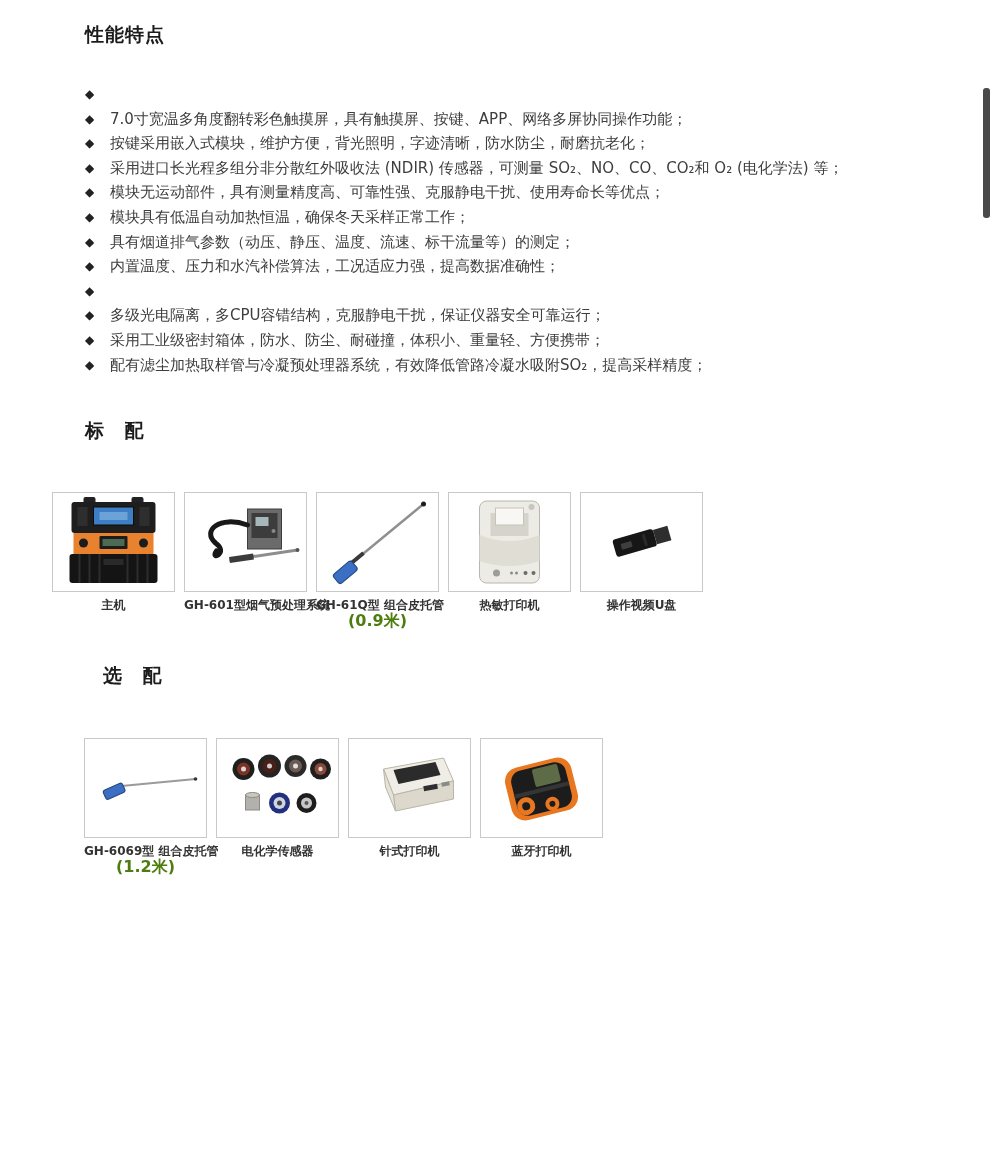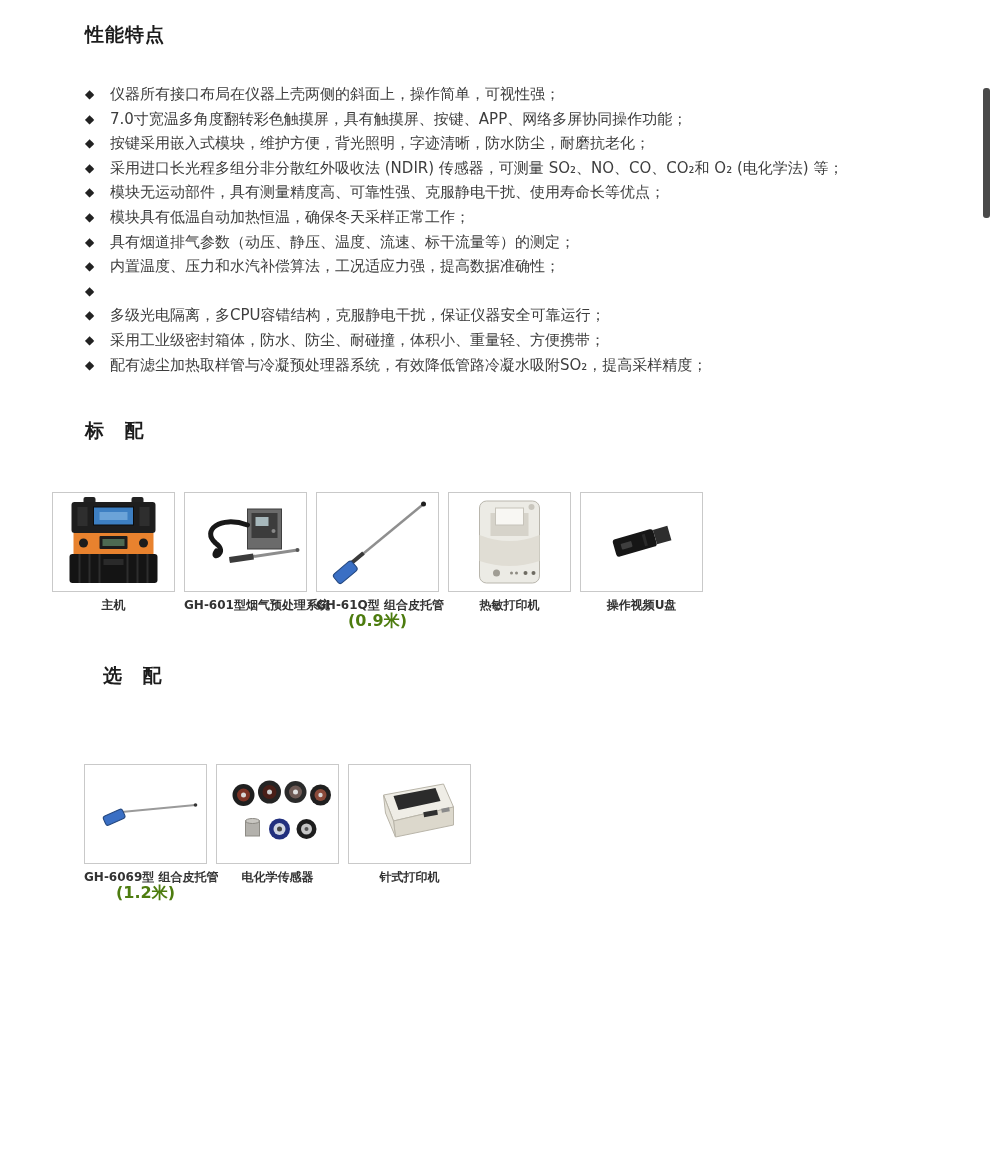--- a/index.html
+++ b/index.html
@@ -46,21 +46,21 @@
     line-height: 24.6px;
   }
 
   .card-row {
     position: absolute;
     left: 52px;
     display: flex;
     gap: 9px;
   }
   .row-standard { top: 492px; }
-  .row-optional { top: 764px; padding-left: 32px; }
+  .row-optional { top: 738px; padding-left: 32px; }
 
   .product { width: 123px; }
   .product-box {
     width: 123px; height: 100px;
     border: 1px solid #c9c9c9;
     box-sizing: border-box;
     background: #ffffff;
     overflow: hidden;
   }
   .product-box svg { display: block; width: 100%; height: 100%; }
@@ -93,21 +93,20 @@
 </head>
 <body>
 
 <div class="page">
 
   <div class="section-title title-features">性能特点</div>
 
   <div class="features">
     <div class="feature-row">
         <span class="bullet">◆</span>
-        <span>仪器所有接口布局在仪器上壳两侧的斜面上，操作简单，可视性强；</span>
       </div>
     <div class="feature-row">
         <span class="bullet">◆</span>
         <span>7.0寸宽温多角度翻转彩色触摸屏，具有触摸屏、按键、APP、网络多屏协同操作功能；</span>
       </div>
     <div class="feature-row">
         <span class="bullet">◆</span>
         <span>按键采用嵌入式模块，维护方便，背光照明，字迹清晰，防水防尘，耐磨抗老化；</span>
       </div>
     <div class="feature-row">
@@ -299,18 +298,36 @@
           <path d="M34 30 L44 56 L46 72 L36 48 Z" fill="#e5e2d8" stroke="#b9b5a9"></path>
           <path d="M44 31 L86 23 L91 36 L49 45 Z" fill="#2b2b2b"></path>
           <rect x="74" y="46" width="14" height="5" transform="rotate(-10 81 48)" fill="#2f2f2f"></rect>
           <rect x="92" y="43" width="8" height="4" transform="rotate(-10 96 45)" fill="#8a8a8a"></rect>
         </svg>
       </div>
       <div class="product-caption">针式打印机</div>
       <div class="product-subcaption"></div>
     </div>
 
+    <div class="product">
+      <div class="product-box">
+        <svg viewBox="0 0 120 98">
+          <g transform="translate(60 50) rotate(-14)">
+            <rect x="-34" y="-27" width="68" height="54" rx="14" fill="#e87722"></rect>
+            <rect x="-28" y="-23" width="56" height="46" rx="11" fill="#1c1c1c"></rect>
+            <rect x="-5" y="-21" width="26" height="18" rx="2" fill="#5d6b46"></rect>
+            <rect x="-28" y="-1" width="56" height="4" fill="#353535"></rect>
+            <circle cx="-19" cy="13" r="9" fill="#e87722"></circle>
+            <circle cx="-19" cy="13" r="4" fill="#1c1c1c"></circle>
+            <circle cx="7" cy="17" r="7" fill="#e87722"></circle>
+            <circle cx="7" cy="17" r="3" fill="#1c1c1c"></circle>
+          </g>
+        </svg>
+      </div>
+      <div class="product-caption">蓝牙打印机</div>
+      <div class="product-subcaption"></div>
+    </div>
 
   </div>
 
   <div class="scrollbar-thumb"></div>
 
 </div>
 
 </body></html>

